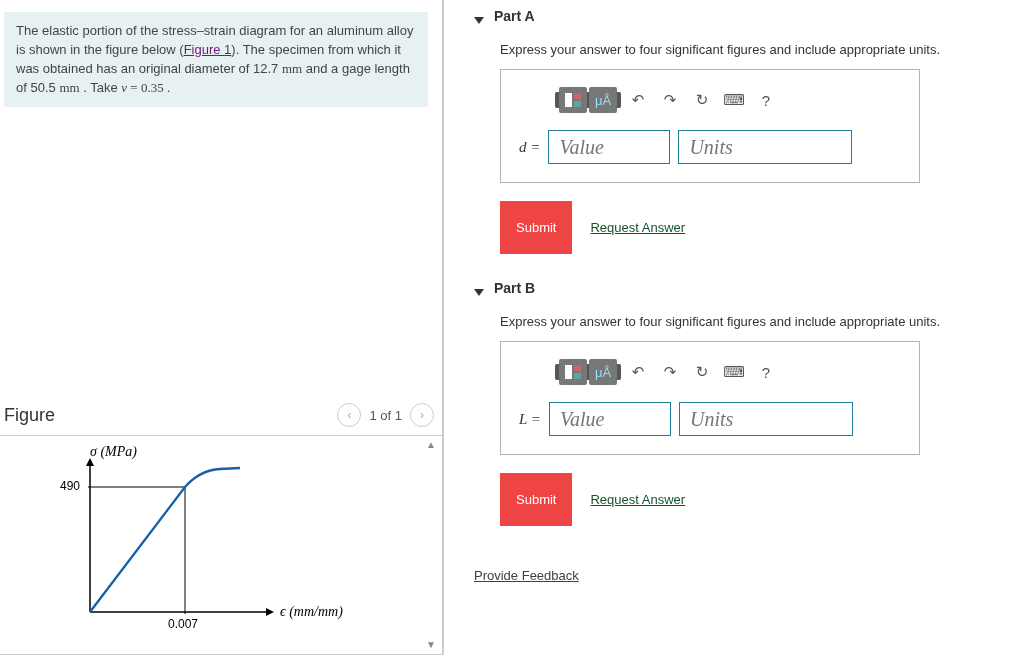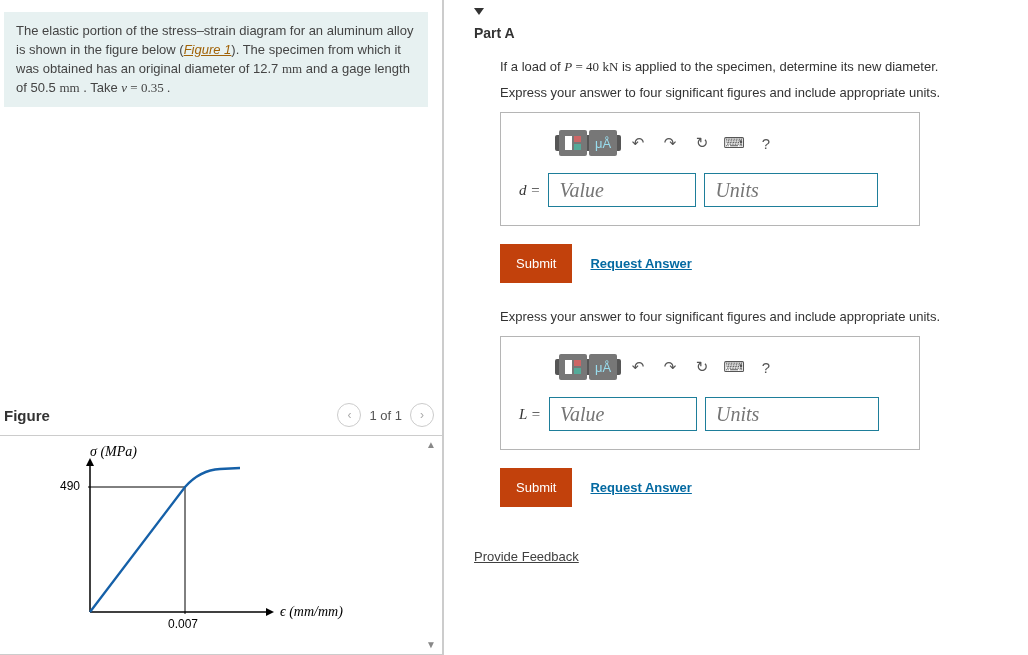--- a/index.html
+++ b/index.html
@@ -21,30 +21,30 @@
     display: flex;
     flex-direction: column;
   }
   .problem-box {
     background: #e7f1f1;
     margin: 12px 14px 10px 4px;
     padding: 10px 12px;
     color: #444;
     line-height: 1.45;
   }
-  .problem-box a { color: #a16207; text-decoration: underline; font-style: italic; }
+  .problem-box a { color: #701a75; text-decoration: underline; }
   .mathvar { font-style: italic; font-family: 'Times New Roman', serif; }
   .flex-spacer { flex: 1; }
   .figure-header {
     display: flex;
     align-items: center;
     justify-content: space-between;
     padding: 4px 8px 4px 4px;
   }
-  .figure-title { font-weight: bold; font-size: 15px; }
+  .figure-title { font-weight: normal; font-size: 18px; }
   .figure-nav { display: flex; align-items: center; gap: 8px; color: #555; }
   .nav-btn {
     width: 24px; height: 24px; border-radius: 50%;
     border: 1px solid #ccc; background: #fff;
     display: inline-flex; align-items: center; justify-content: center;
     font-size: 12px; color: #aaa; cursor: pointer;
   }
   .figure-body {
     border-top: 1px solid #ccc;
     border-bottom: 1px solid #ccc;
@@ -59,24 +59,23 @@
   }
   .scroll-up { top: 2px; }
   .scroll-down { bottom: 2px; }
 
   .right-pane {
     flex: 1;
     padding: 0 18px 10px 30px;
     overflow: hidden;
   }
   .part-header {
-    display: flex; align-items: flex-start; gap: 10px;
+    display: flex; align-items: flex-end; gap: 10px;
     font-weight: bold; font-size: 14px;
     margin: 8px 0 18px 0;
-    flex-direction: column;
   }
   .caret {
     width: 0; height: 0; border-left: 5px solid transparent;
     border-right: 5px solid transparent; border-top: 7px solid #333;
   }
   .part-body { margin-left: 26px; margin-bottom: 26px; }
   .question-text { margin-bottom: 10px; color: #333; }
   .instruction { font-weight: normal; margin-bottom: 12px; }
   .answer-box {
     border: 1px solid #b5b5b5;
@@ -104,28 +103,28 @@
   }
   .tb-light .ic { width:22px; text-align:center; font-size:15px; cursor:pointer; }
   .answer-row { display: flex; align-items: center; gap: 8px; }
   .var-label { font-style: italic; font-family:'Times New Roman', serif; font-size:15px; }
   .inp {
     border: 1px solid #1e7e9a; height: 34px;
     font-family: 'Times New Roman', serif; font-style: italic;
     font-size: 20px; color: #888; padding: 0 10px;
     background:#fff;
   }
-  .inp.value { width: 148px; }
+  .inp.value { width: 122px; }
   .inp.units { width: 174px; }
   .submit-row { display:flex; align-items:center; gap:18px; margin-top:18px; }
   .submit-btn {
-    background: #c2410c; color:#fff; border:none;
-    padding: 12px 16px; font-size:13px; cursor:pointer;
-  }
-  .req-link { color:#0369a1; text-decoration: underline; font-weight:bold; cursor:pointer; }
+    background: #ef4444; color:#fff; border:none;
+    padding: 19px 16px; font-size:13px; cursor:pointer;
+  }
+  .req-link { color:#14532d; text-decoration: underline; font-weight:normal; cursor:pointer; }
   .feedback-link { color:#404040; text-decoration: underline; cursor:pointer; margin-top:16px; display:inline-block; }
   .serif { font-family:'Times New Roman', serif; }
 </style>
 </head>
 <body>
 
 <div class="container">
   <div class="left-pane">
     <div class="problem-box">
       <span>The elastic portion of the stress–strain diagram for an aluminum alloy is shown in the figure below (</span><a href="#">Figure 1</a><span>). The specimen from which it was obtained has an original diameter of 12.7 </span><span class="serif">mm</span><span> and a gage length of 50.5 </span><span class="serif">mm</span><span> . Take </span><span class="mathvar">v</span><span class="serif"> = 0.35 .</span>
@@ -163,23 +162,20 @@
   </div>
 
   <div class="right-pane">
 
     
     <div class="part-header">
       <span class="caret"></span>
       <span>Part A</span>
     </div>
     <div class="part-body">
-      <div class="question-text">
-        <span>If a load of </span><span class="mathvar">P</span><span class="serif"> = 40 </span><span class="serif">kN</span><span> is applied to the specimen, determine its new diameter.</span>
-      </div>
       <div class="instruction">Express your answer to four significant figures and include appropriate units.</div>
 
       <div class="answer-box">
         <div class="toolbar-dark">
           <div class="tb-group">
             <span class="tb-btn tpl">
               <svg width="18" height="16">
                   <rect x="1" y="1" width="7" height="14" fill="#fff"></rect>
                   <rect x="10" y="1" width="7" height="6" fill="#c66"></rect>
                   <rect x="10" y="9" width="7" height="6" fill="#5a9"></rect>
@@ -202,20 +198,24 @@
         </div>
       </div>
 
       <div class="submit-row">
         <button class="submit-btn">Submit</button>
         <span class="req-link">Request Answer</span>
       </div>
     </div>
 
     
+    <div class="part-header">
+      <span class="caret"></span>
+      <span>Part B</span>
+    </div>
     <div class="part-body">
       <div class="instruction">Express your answer to four significant figures and include appropriate units.</div>
 
       <div class="answer-box">
         <div class="toolbar-dark">
           <div class="tb-group">
             <span class="tb-btn tpl">
               <svg width="18" height="16">
                   <rect x="1" y="1" width="7" height="14" fill="#fff"></rect>
                   <rect x="10" y="1" width="7" height="6" fill="#c66"></rect>

